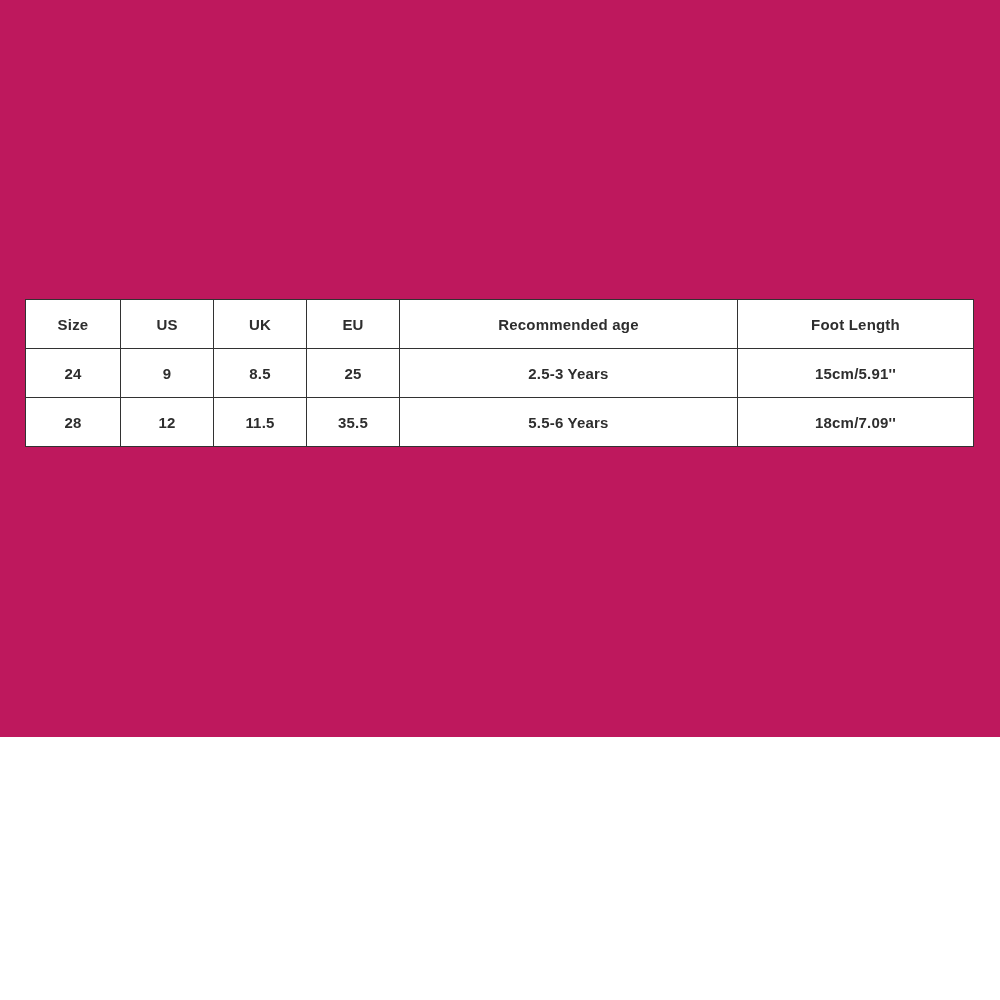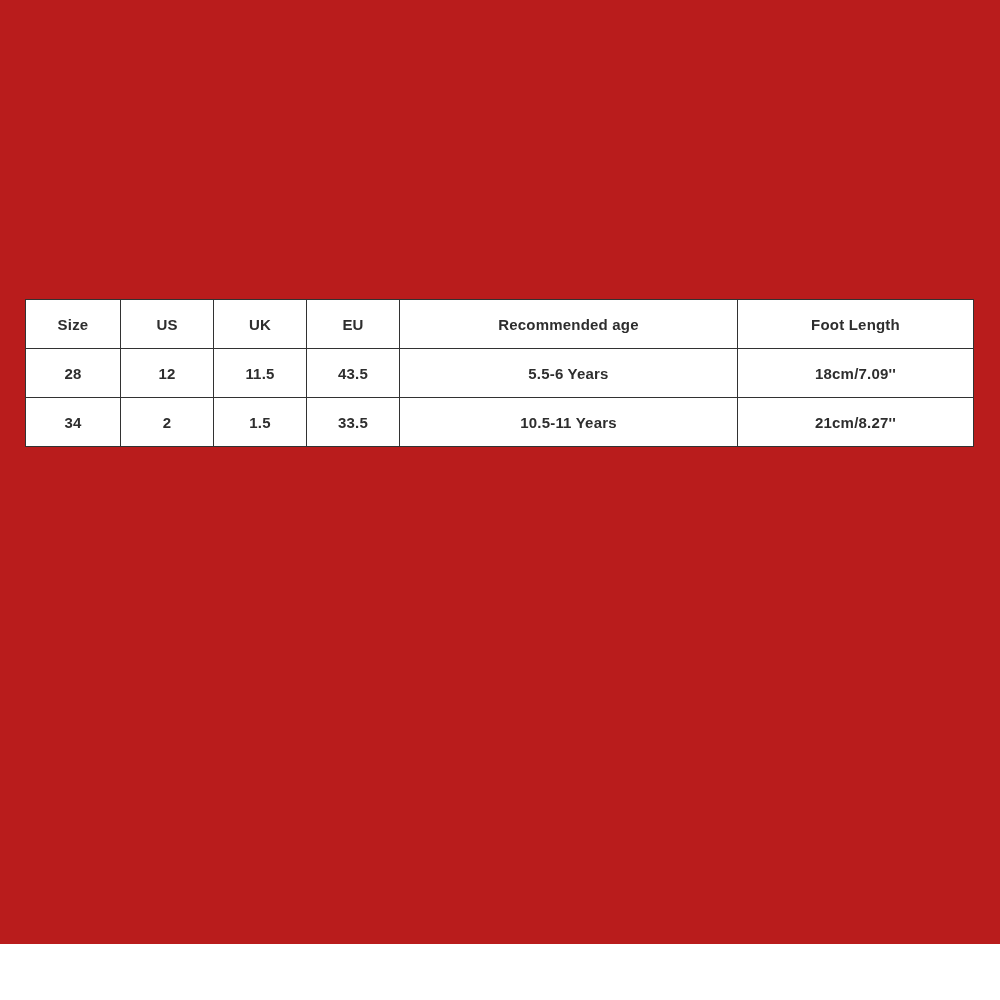--- a/index.html
+++ b/index.html
@@ -6,22 +6,22 @@
     margin: 0;
     padding: 0;
     background: #ffffff;
     width: 1000px;
     height: 1000px;
     font-family: "Liberation Sans", sans-serif;
   }
   .canvas {
     position: relative;
     width: 1000px;
-    height: 944px;
-    background: #b91c1c;
+    height: 737px;
+    background: #be185d;
     overflow: hidden;
   }
   table.size-table {
     position: absolute;
     left: 25px;
     top: 299px;
     width: 948px;
     border-collapse: collapse;
     table-layout: fixed;
   }
@@ -57,30 +57,30 @@
         <th>Size</th>
         <th>US</th>
         <th>UK</th>
         <th>EU</th>
         <th>Recommended age</th>
         <th>Foot Length</th>
       </tr>
     </thead>
     <tbody>
       <tr>
+        <td>24</td>
+        <td>9</td>
+        <td>8.5</td>
+        <td>25</td>
+        <td>2.5-3 Years</td>
+        <td>15cm/5.91''</td>
+      </tr>
+      <tr>
         <td>28</td>
         <td>12</td>
         <td>11.5</td>
-        <td>43.5</td>
+        <td>35.5</td>
         <td>5.5-6 Years</td>
         <td>18cm/7.09''</td>
-      </tr>
-      <tr>
-        <td>34</td>
-        <td>2</td>
-        <td>1.5</td>
-        <td>33.5</td>
-        <td>10.5-11 Years</td>
-        <td>21cm/8.27''</td>
       </tr>
     </tbody>
   </table>
 </div>
 
 </body></html>

